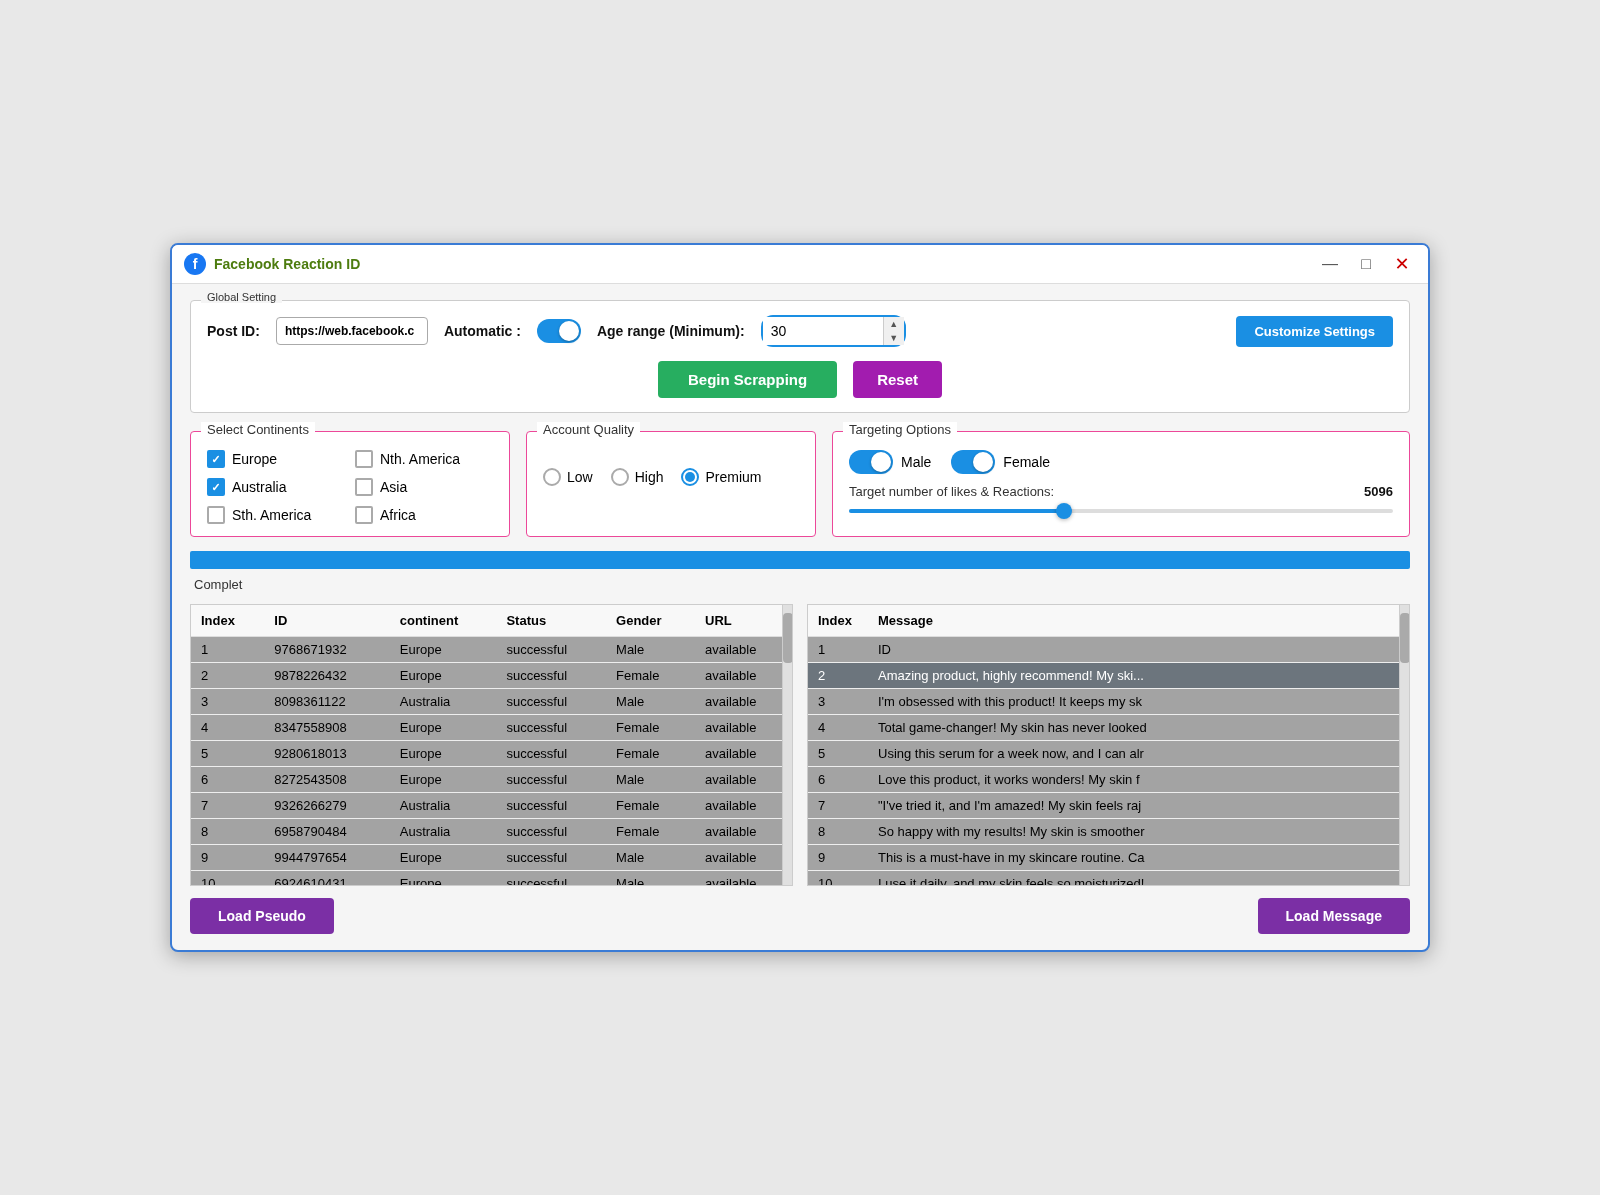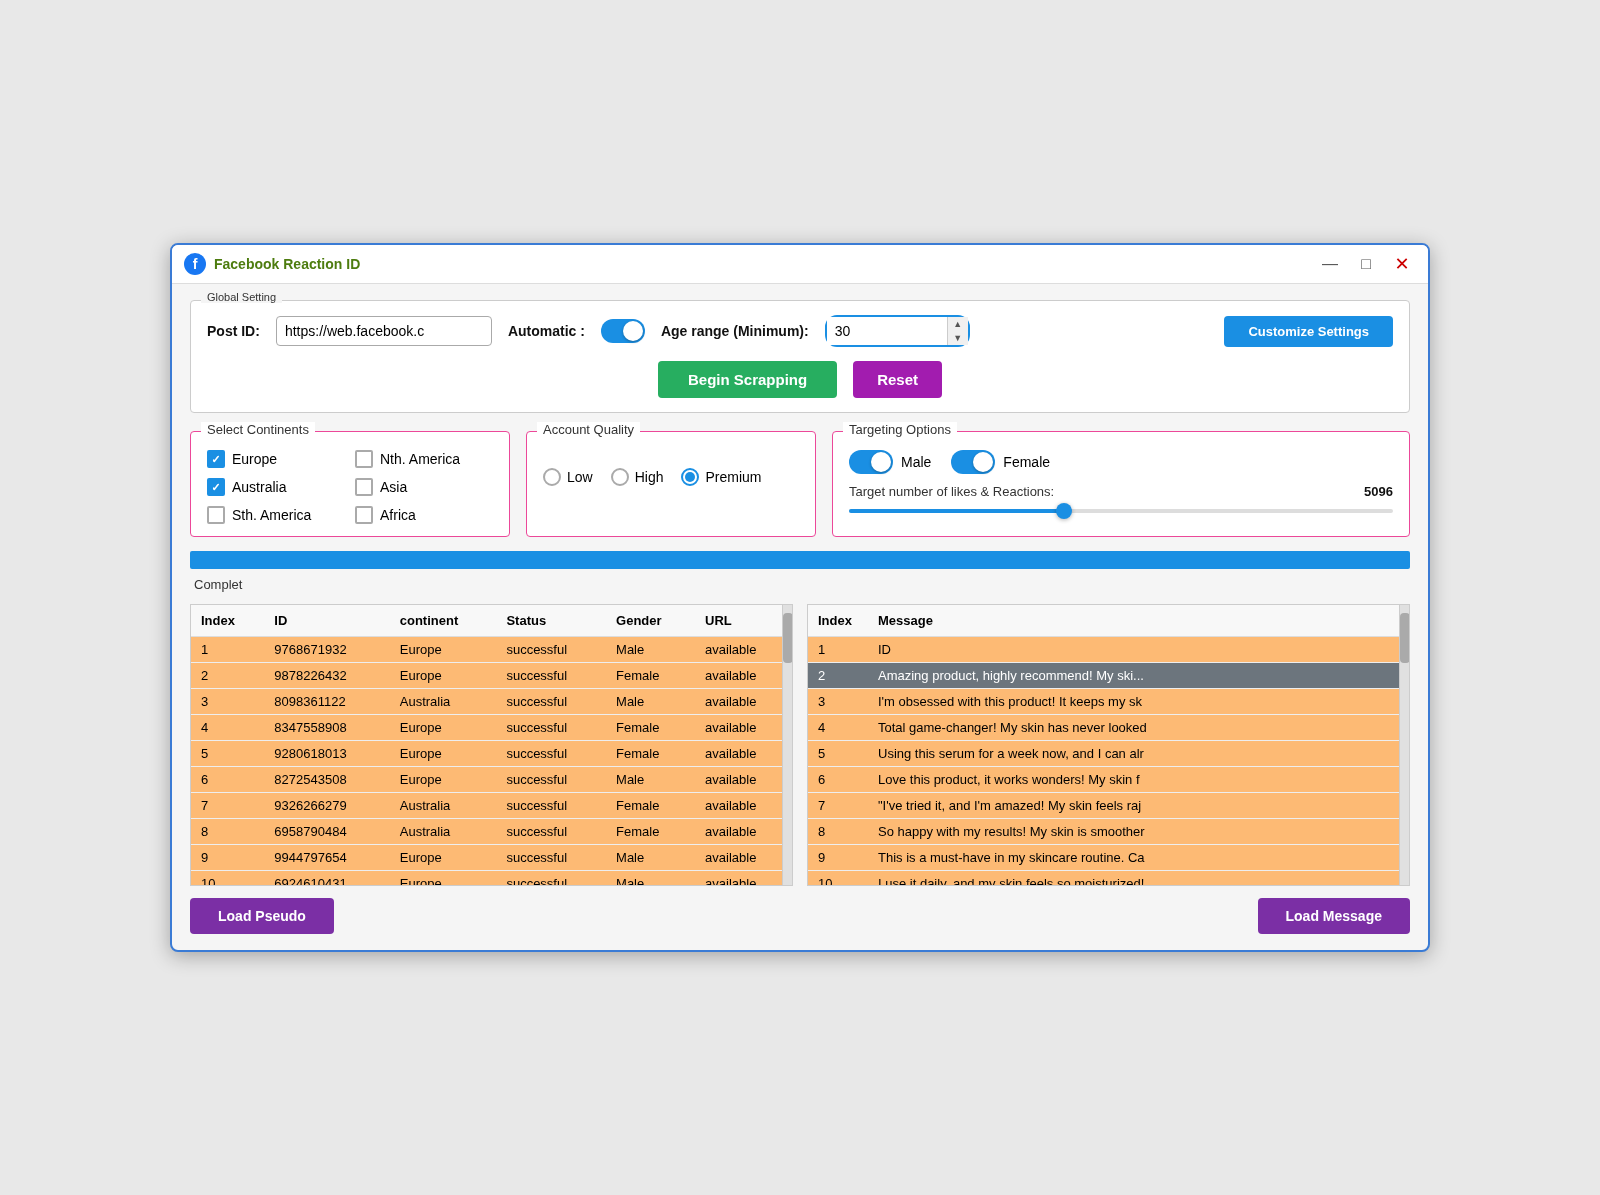--- a/index.html
+++ b/index.html
@@ -94,25 +94,26 @@
       align-items: center;
       gap: 16px;
       flex-wrap: wrap;
     }
     .field-label {
       font-size: 14px;
       font-weight: 600;
       color: #111;
     }
     .post-id-input {
-      width: 216px;
+      width: 152px;
       padding: 6px 8px;
       border: 1px solid #aaa;
       border-radius: 4px;
-      font-size: 14px;
+      font-size: 12px;
+      font-weight: bold;
     }
     .auto-label {
       font-size: 14px;
       font-weight: 600;
       color: #111;
     }
     
     .toggle-switch {
       width: 44px;
       height: 24px;
@@ -165,21 +166,21 @@
       font-size: 9px;
       display: flex;
       align-items: center;
       justify-content: center;
       color: #555;
     }
     .customize-btn {
       background: #1a8fe3;
       color: white;
       border: none;
-      padding: 8px 24px;
+      padding: 8px 18px;
       border-radius: 4px;
       font-size: 13px;
       font-weight: 600;
       cursor: pointer;
       margin-left: auto;
     }
     .button-row {
       display: flex;
       justify-content: center;
       gap: 16px;
@@ -376,21 +377,21 @@
     }
 
     
     .tables-row {
       display: flex;
       gap: 14px;
     }
     .table-wrap {
       flex: 1;
       border: 1px solid #ccc;
-      background: #fdba74;
+      background: #a3a3a3;
       overflow: hidden;
       position: relative;
       min-width: 0;
     }
     .table-scroll {
       overflow-y: auto;
       max-height: 280px;
     }
     .data-table {
       width: 100%;

